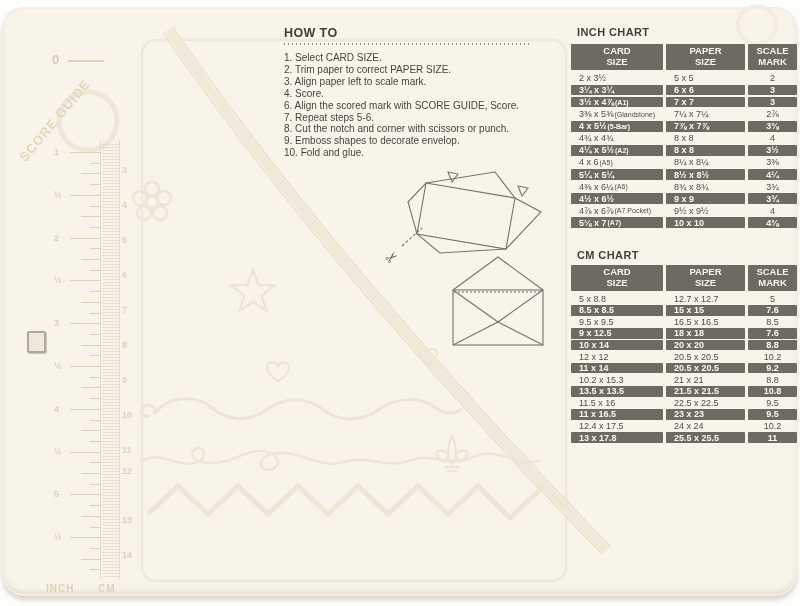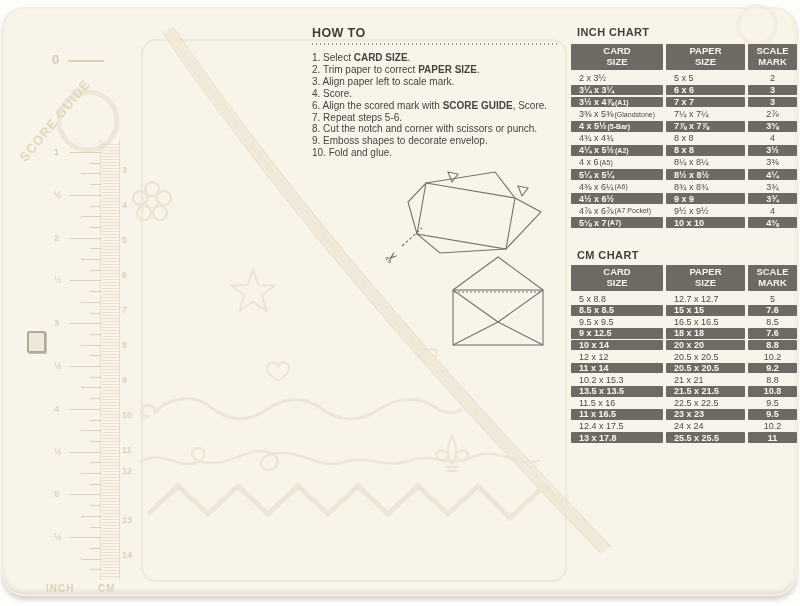--- a/index.html
+++ b/index.html
@@ -25,26 +25,26 @@
   .rlab.right{left:60px;}
   .unit-label{position:absolute;font-size:10px;font-weight:bold;color:#ddd2b6;letter-spacing:1px;}
   #zero-mark{position:absolute;left:52px;top:52px;font-size:13px;color:#d8cbae;font-weight:bold;}
   #zero-line{position:absolute;left:68px;top:60px;width:36px;height:2px;background:#d8cbae;opacity:.85;}
   #score-guide{position:absolute;left:22px;top:152px;width:130px;font-size:13px;font-weight:bold;
       letter-spacing:1px;color:#e2d7bc;transform:rotate(-50deg);transform-origin:0 50%;}
   #slot{position:absolute;left:27px;top:331px;width:15px;height:18px;background:#efe8d8;
       border:2px solid #aeA99d;border-radius:2px;box-shadow:1px 1px 0 #c8c3b6;}
 
   
-  #howto{position:absolute;left:312px;top:26px;width:252px;color:#45443f;}
+  #howto{position:absolute;left:284px;top:26px;width:252px;color:#45443f;}
   #howto-title{font-size:12.5px;font-weight:bold;color:#3f3e39;letter-spacing:.4px;}
   #howto-rule{margin-top:3px;height:2px;width:245px;
       background:repeating-linear-gradient(to right,#96938a 0 1.2px,transparent 1.2px 4px);}
   #howto .steps{margin-top:7px;font-size:10px;line-height:11.9px;white-space:nowrap;}
-  #howto .step .b{font-weight:bold;margin-top:32px;}
+  #howto .step .b{font-weight:normal;margin-top:32px;}
 
   
   .chart-title{position:absolute;font-size:11px;font-weight:bold;color:#403f3b;letter-spacing:.4px;}
   #inch-title{left:577px;top:26px;}
   #cm-title{left:577px;top:249px;}
   .chart{position:absolute;width:226px;}
   #inch-chart{left:571px;top:44px;}
   #cm-chart{left:571px;top:265px;}
   .thead{display:flex;gap:3px;margin-bottom:2px;}
   .th{background:#6c6a63;color:#f6f4ef;font-weight:bold;font-size:9.5px;line-height:1.12;

